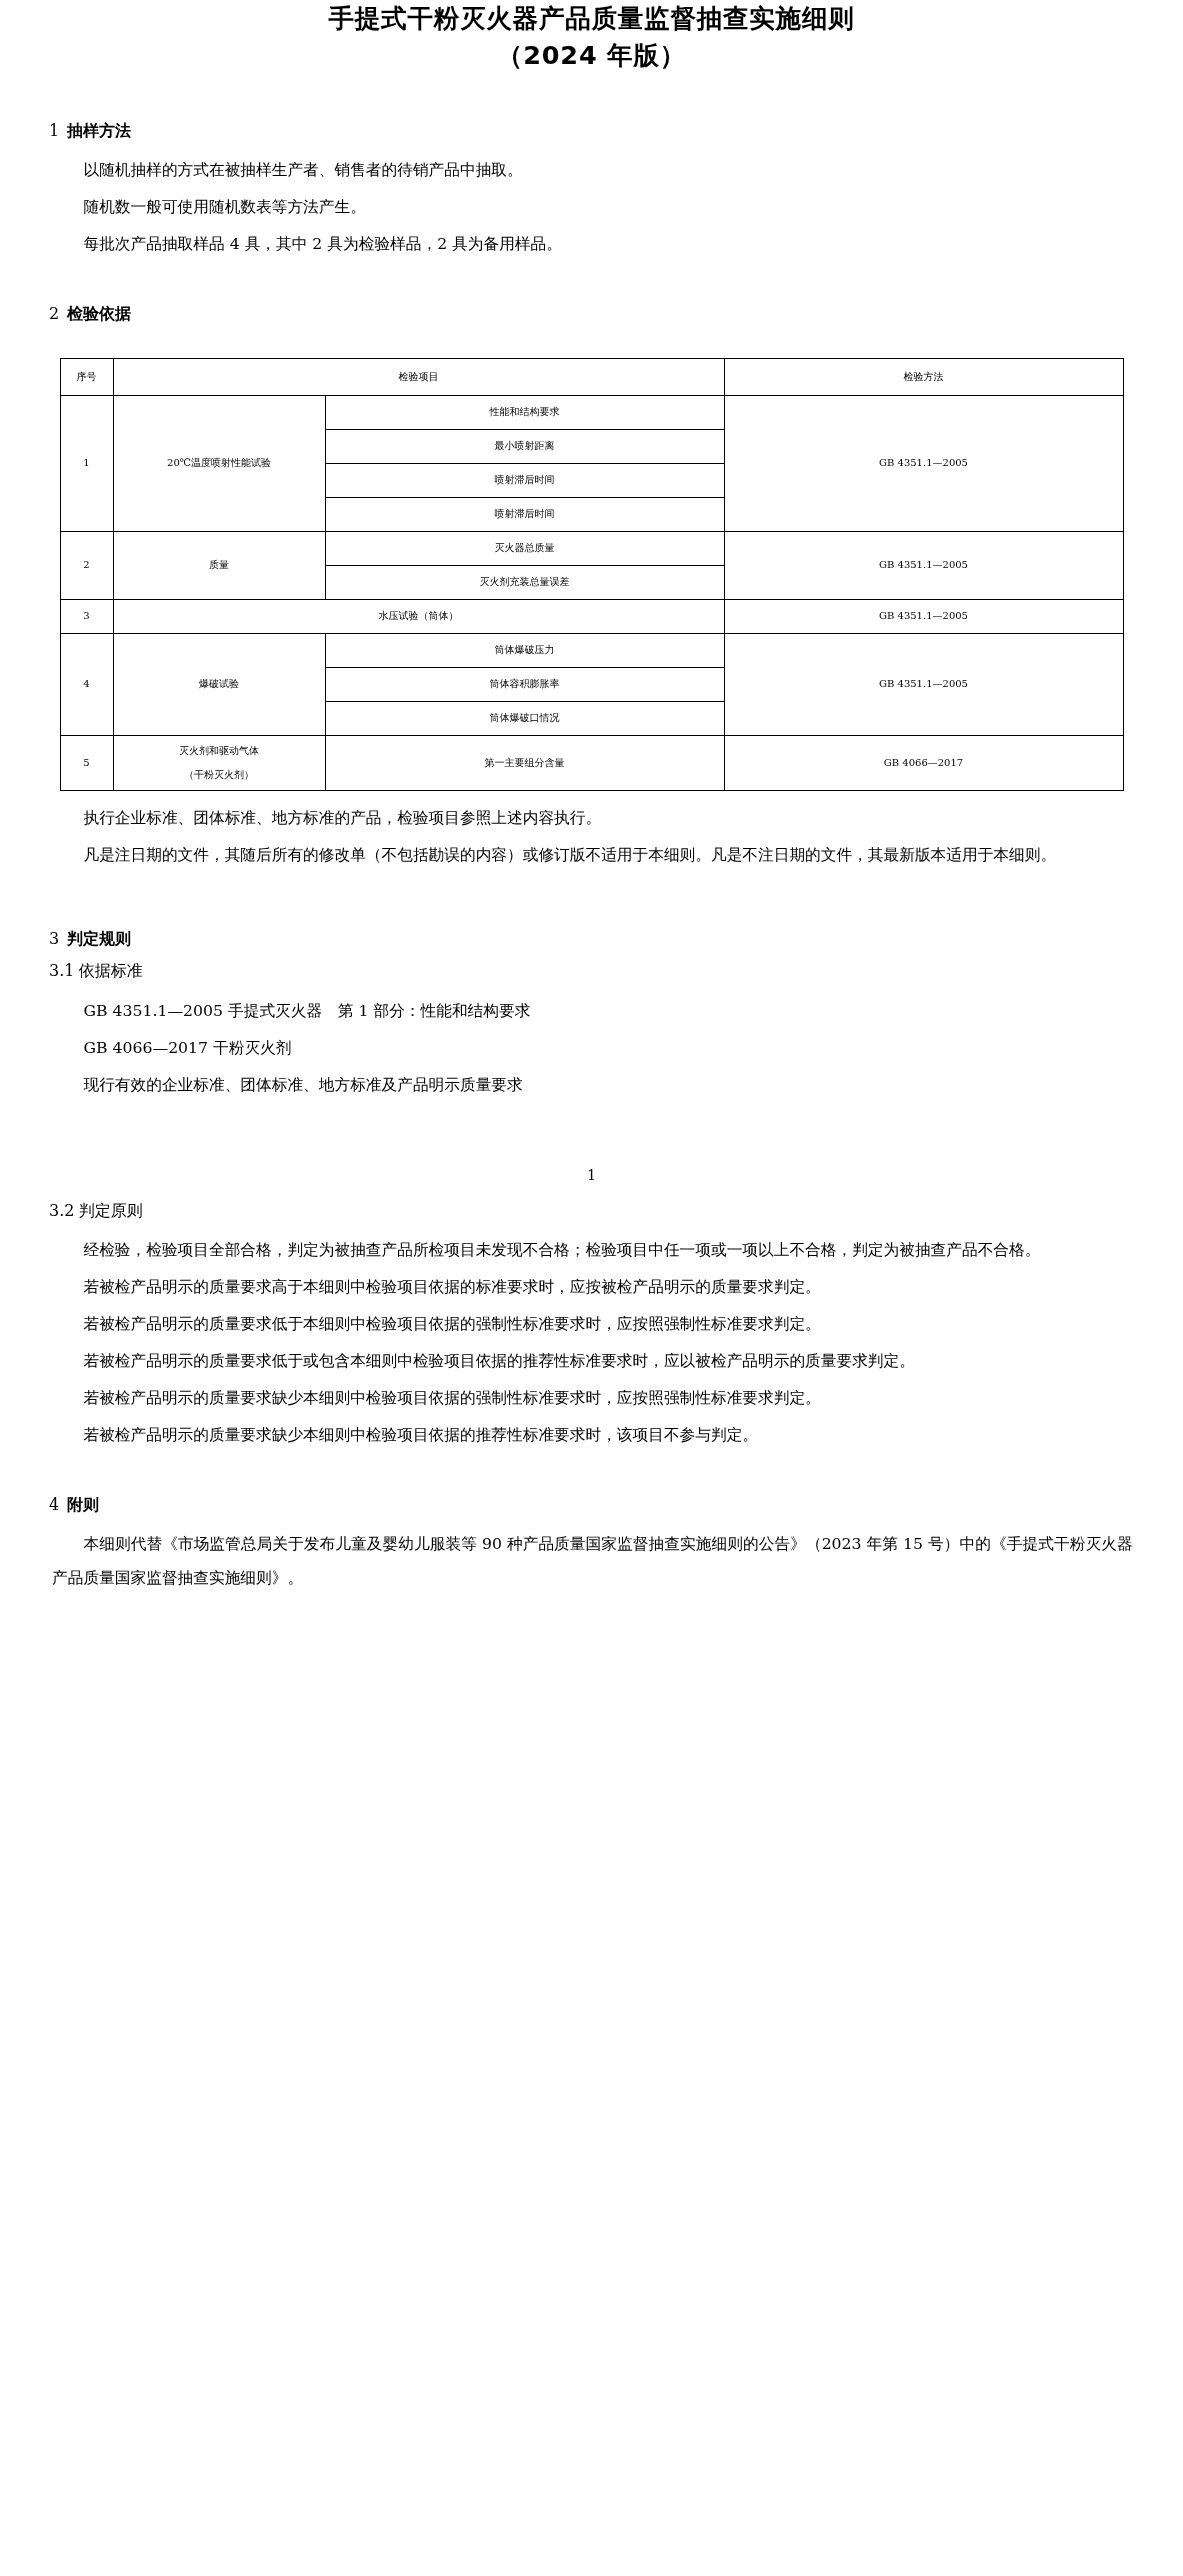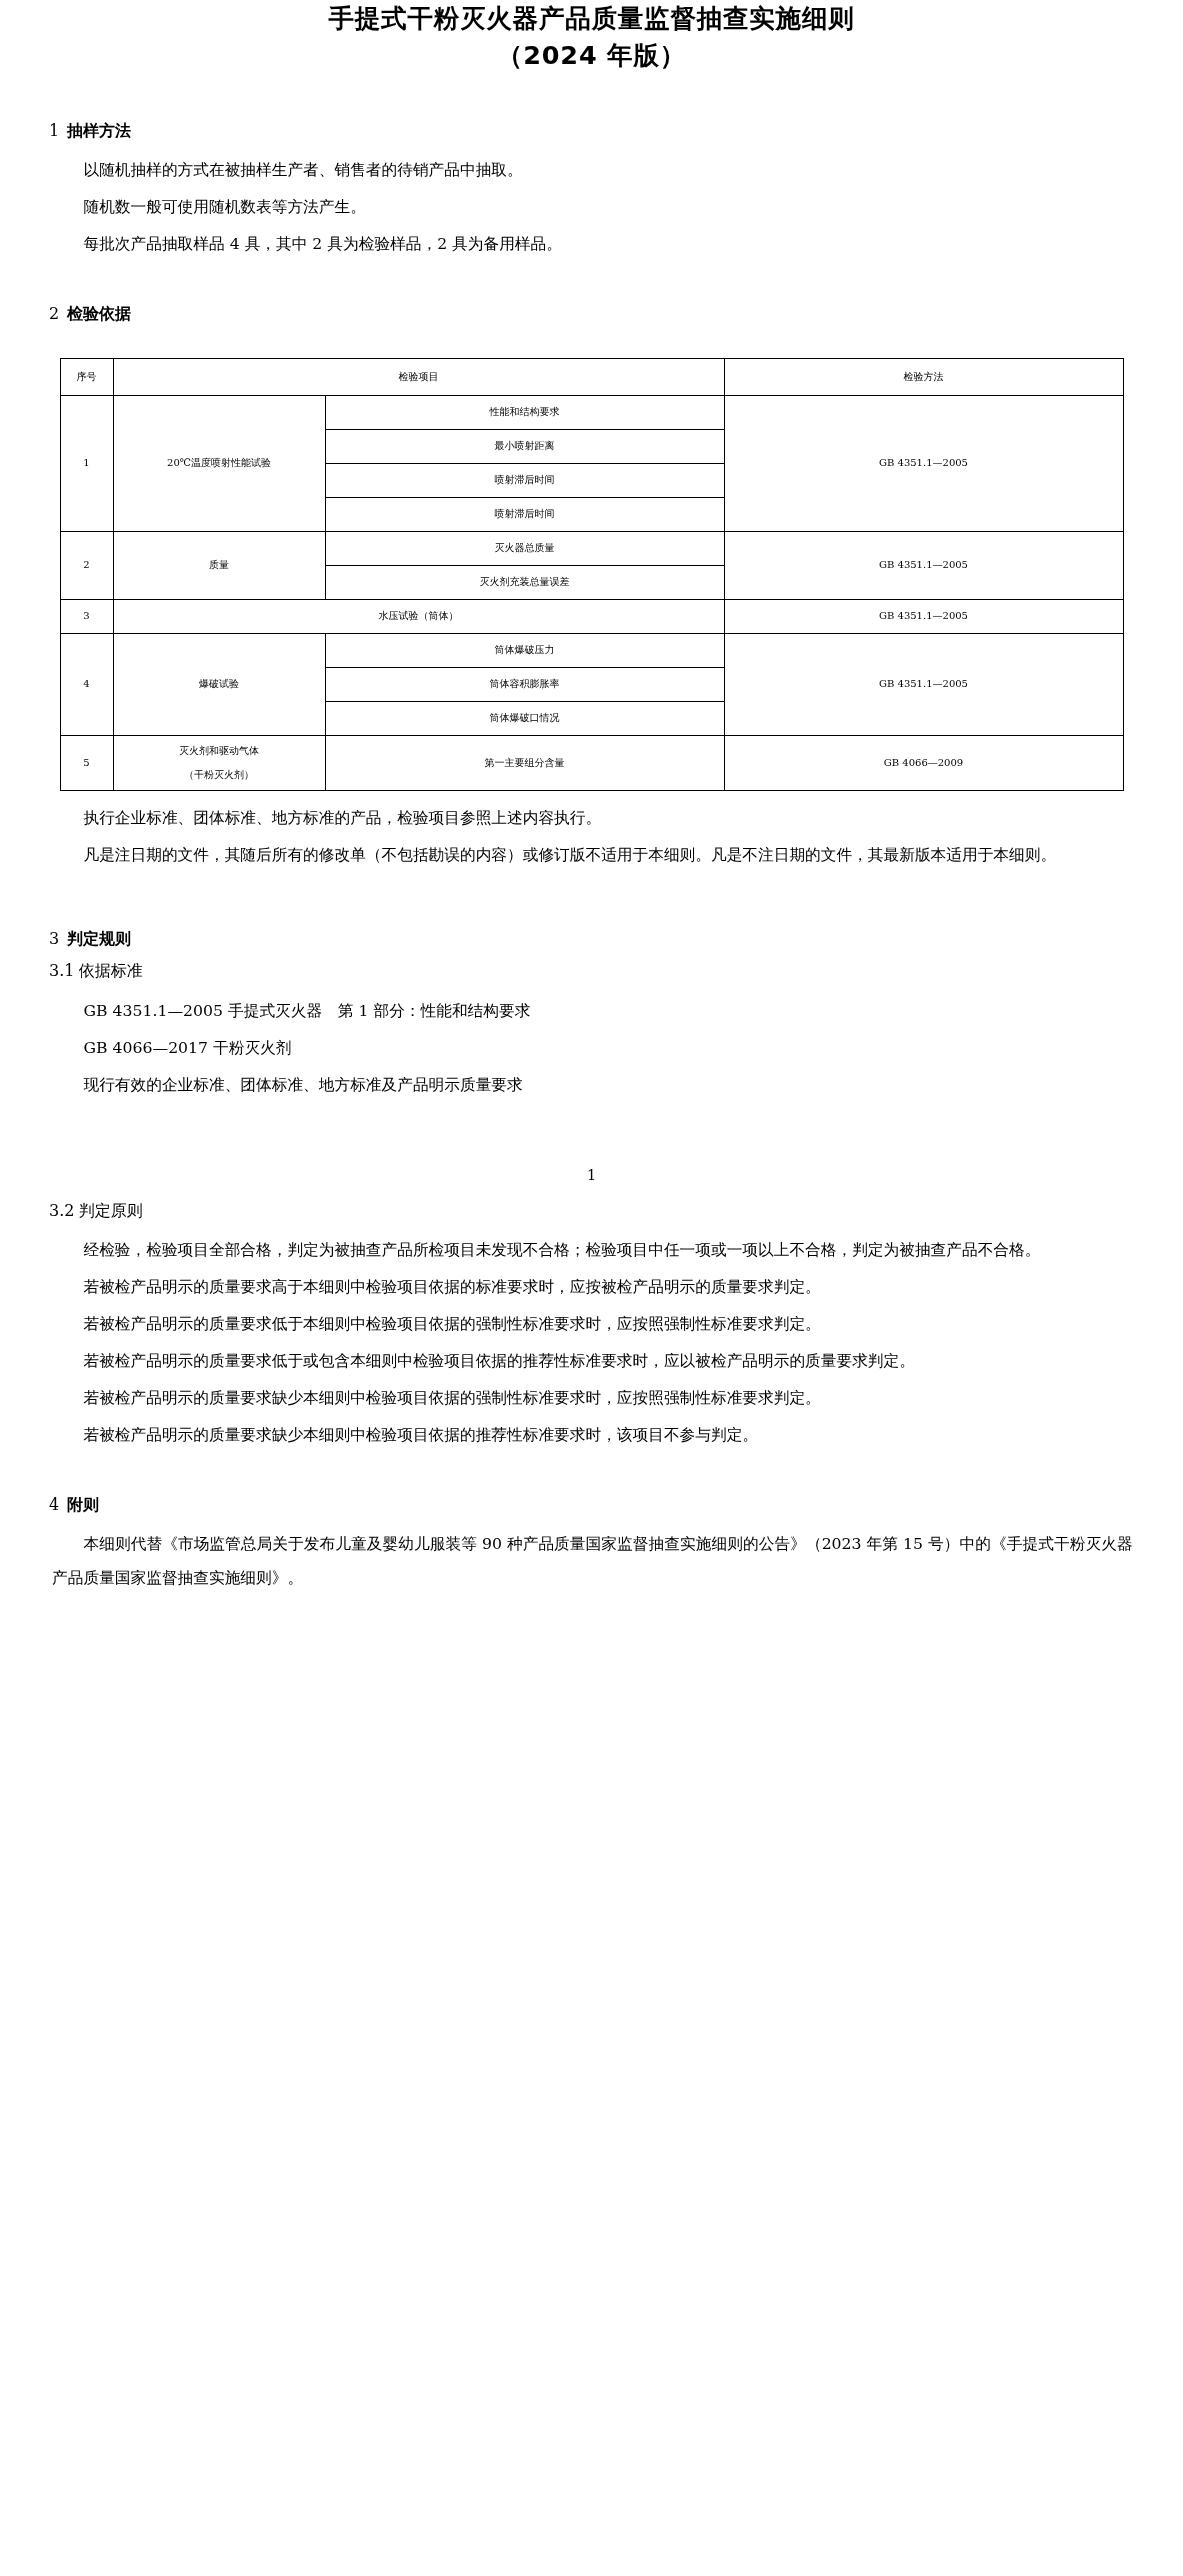--- a/index.html
+++ b/index.html
@@ -207,21 +207,21 @@
           <td>筒体爆破口情况</td>
         </tr>
 
         <tr>
           <td>5</td>
           <td>
             <span>灭火剂和驱动气体</span><br>
             <span>（干粉灭火剂）</span>
           </td>
           <td>第一主要组分含量</td>
-          <td>GB 4066—2009</td>
+          <td>GB 4066—2017</td>
         </tr>
       </tbody>
     </table>
 
     <div class="sp-8"></div>
 
     <p class="p">执行企业标准、团体标准、地方标准的产品，检验项目参照上述内容执行。</p>
     <p class="p">凡是注日期的文件，其随后所有的修改单（不包括勘误的内容）或修订版不适用于本细则。凡是不注日期的文件，其最新版本适用于本细则。</p>
 
     <div class="sp-60"></div>

